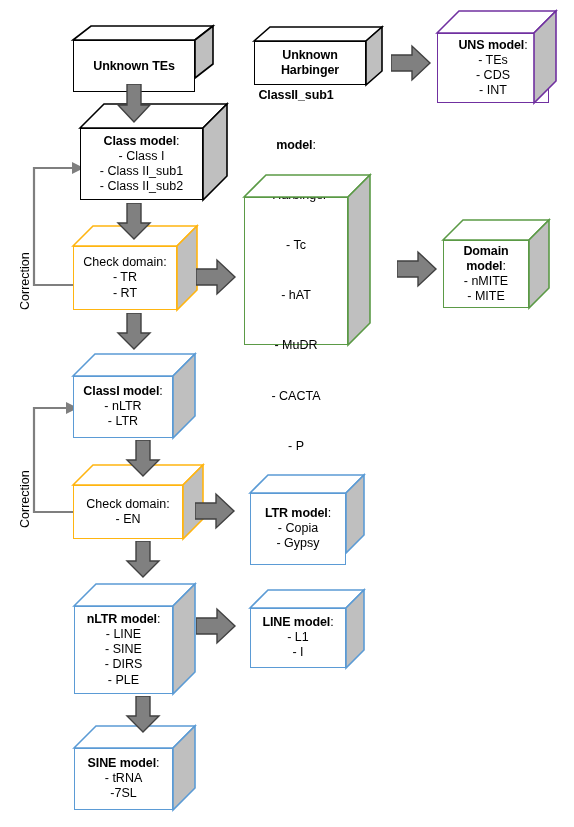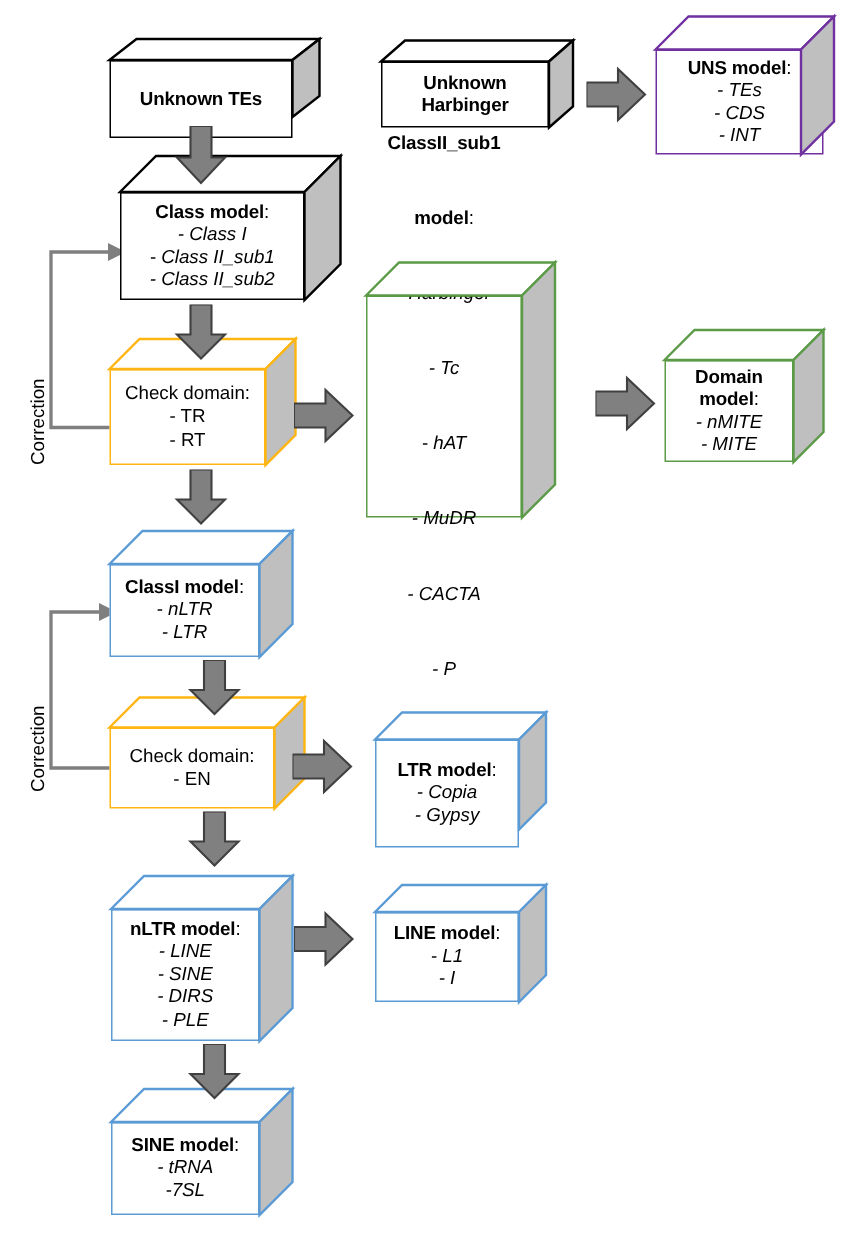--- a/index.html
+++ b/index.html
@@ -20,21 +20,21 @@
     display:flex;flex-direction:column;
     align-items:center;justify-content:center;
     text-align:center;
     z-index:3;
   }
 
   .box .lines{position:absolute;left:0;top:0;overflow:visible;z-index:4;pointer-events:none;}
 
   .ttl{font-weight:bold;font-size:12.5px;color:#000;line-height:1.18;letter-spacing:-0.1px;}
   .ttl .nb{font-weight:bold;}
-  .it{font-style:italic;font-size:12.5px;color:#000;line-height:1.22;}
+  .it{font-size:12.5px;color:#000;line-height:1.22;}
   .pl{font-style:normal;font-size:12.5px;color:#000;line-height:1.22;}
 
   .flat .ttl{font-size:12.5px;}
 
   
   .arrow{position:absolute;z-index:5;}
 
   
   .conn{position:absolute;z-index:1;}
   .corrlabel{

